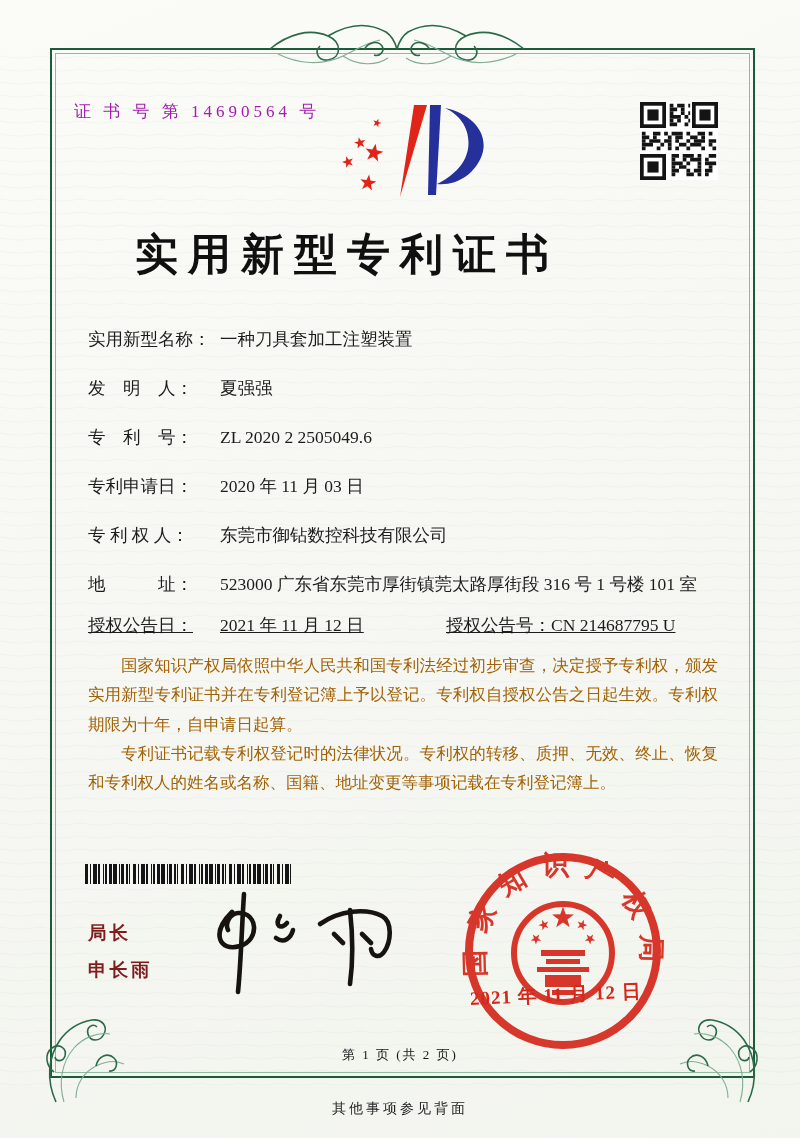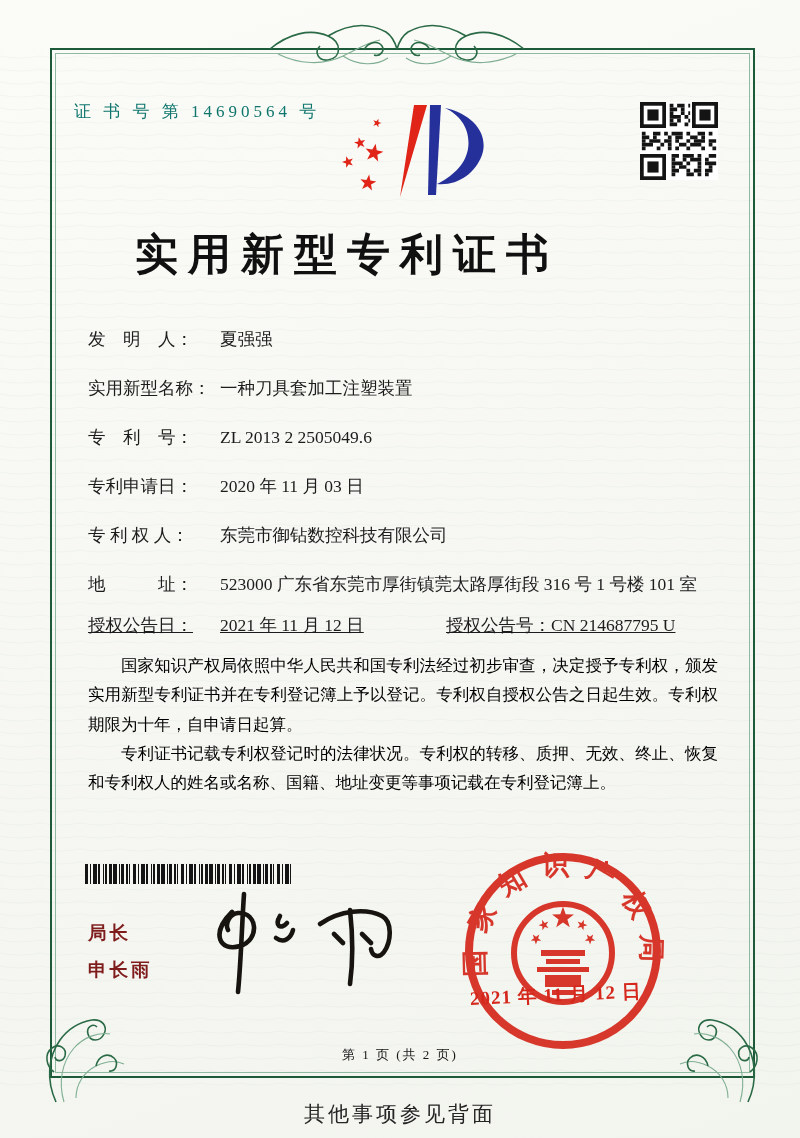--- a/index.html
+++ b/index.html
@@ -18,38 +18,38 @@
   }
   .frame::after{
     content:"";position:absolute;inset:3px;border:1px solid #8fb9a0;
   }
   .flourish{position:absolute;pointer-events:none;}
   .flourish path{fill:none;stroke:#2a6a46;stroke-width:1.6;}
   .flourish .lt{stroke:#7fae92;stroke-width:1.1;}
 
   .certno{
     position:absolute;left:74px;top:100px;font-size:17px;letter-spacing:4px;
-    color:#0f766e;
+    color:#a21caf;
   }
   .logo{position:absolute;left:333px;top:96px;}
   .qr{position:absolute;left:640px;top:102px;}
 
   .title{
     position:absolute;left:0;top:226px;width:694px;text-align:center;
     font-size:43px;font-weight:700;letter-spacing:10px;color:#101010;
     font-family:"Liberation Serif","DejaVu Serif",serif;
   }
 
   .content{position:absolute;left:88px;top:328px;width:630px;}
   .row{display:flex;margin-bottom:26px;font-size:17.5px;line-height:23px;}
   .row .lab{flex:0 0 132px;white-space:pre;}
   .row .val{flex:1;}
   .row.grant .val1{flex:0 0 190px;}
   .row.grant .lab2{margin-left:36px;white-space:pre;}
-  .paras{margin-top:10px;font-size:16.5px;line-height:1.78;color:#000000;}
+  .paras{margin-top:10px;font-size:16.5px;line-height:1.78;color:#a16207;}
   .paras p{margin:0;text-indent:2em;text-align:justify;}
 
   .barcode{position:absolute;left:85px;top:864px;}
 
   .signer{
     position:absolute;left:88px;top:920px;
     font-family:"Liberation Sans","DejaVu Sans",sans-serif;
     font-weight:700;font-size:18.5px;letter-spacing:3px;color:#7f1d1d;
   }
   .signer div{margin-bottom:12px;}
@@ -62,21 +62,21 @@
     color:#d5271b;font-weight:700;font-size:19px;letter-spacing:1px;
     transform:rotate(-2.5deg);white-space:nowrap;
   }
 
   .pageinfo{
     position:absolute;left:0;top:1046px;width:800px;text-align:center;
     font-size:13px;letter-spacing:2px;color:#161616;
   }
   .backnote{
     position:absolute;left:0;top:1100px;width:800px;text-align:center;
-    font-size:21px;letter-spacing:3px;color:#242424;
+    font-size:14px;letter-spacing:3px;color:#242424;
   }
 </style>
 </head>
 <body>
 
 <svg id="waves" width="800" height="1138">
     <path d="M0 56 q20 4 40 0 q20 4 40 0 q20 4 40 0 q20 4 40 0 q20 4 40 0 q20 4 40 0 q20 4 40 0 q20 4 40 0 q20 4 40 0 q20 4 40 0 q20 4 40 0 q20 4 40 0 q20 4 40 0 q20 4 40 0 q20 4 40 0 q20 4 40 0 q20 4 40 0 q20 4 40 0 q20 4 40 0 q20 4 40 0 q20 4 40 0"></path>
     <path d="M0 69 q20 4 40 0 q20 4 40 0 q20 4 40 0 q20 4 40 0 q20 4 40 0 q20 4 40 0 q20 4 40 0 q20 4 40 0 q20 4 40 0 q20 4 40 0 q20 4 40 0 q20 4 40 0 q20 4 40 0 q20 4 40 0 q20 4 40 0 q20 4 40 0 q20 4 40 0 q20 4 40 0 q20 4 40 0 q20 4 40 0 q20 4 40 0"></path>
     <path d="M0 82 q20 4 40 0 q20 4 40 0 q20 4 40 0 q20 4 40 0 q20 4 40 0 q20 4 40 0 q20 4 40 0 q20 4 40 0 q20 4 40 0 q20 4 40 0 q20 4 40 0 q20 4 40 0 q20 4 40 0 q20 4 40 0 q20 4 40 0 q20 4 40 0 q20 4 40 0 q20 4 40 0 q20 4 40 0 q20 4 40 0 q20 4 40 0"></path>
     <path d="M0 95 q20 4 40 0 q20 4 40 0 q20 4 40 0 q20 4 40 0 q20 4 40 0 q20 4 40 0 q20 4 40 0 q20 4 40 0 q20 4 40 0 q20 4 40 0 q20 4 40 0 q20 4 40 0 q20 4 40 0 q20 4 40 0 q20 4 40 0 q20 4 40 0 q20 4 40 0 q20 4 40 0 q20 4 40 0 q20 4 40 0 q20 4 40 0"></path>
@@ -239,30 +239,30 @@
     <rect x="0" y="56" width="28" height="28" fill="#141414"></rect>
     <rect x="4" y="60" width="20" height="20" fill="#ffffff"></rect>
     <rect x="8" y="64" width="12" height="12" fill="#141414"></rect>
   </g>
 </svg>
 
 <div class="title">实用新型专利证书</div>
 
 <div class="content">
   <div class="row">
+    <span class="lab">实用新型名称：</span>
+    <span class="val">一种刀具套加工注塑装置</span>
+  </div>
+  <div class="row">
     <span class="lab">发　明　人：</span>
     <span class="val">夏强强</span>
   </div>
   <div class="row">
-    <span class="lab">实用新型名称：</span>
-    <span class="val">一种刀具套加工注塑装置</span>
-  </div>
-  <div class="row">
     <span class="lab">专　利　号：</span>
-    <span class="val">ZL 2013 2 2505049.6</span>
+    <span class="val">ZL 2020 2 2505049.6</span>
   </div>
   <div class="row">
     <span class="lab">专利申请日：</span>
     <span class="val">2020 年 11 月 03 日</span>
   </div>
   <div class="row">
     <span class="lab">专 利 权 人：</span>
     <span class="val">东莞市御钻数控科技有限公司</span>
   </div>
   <div class="row" style="margin-bottom:18px;">

